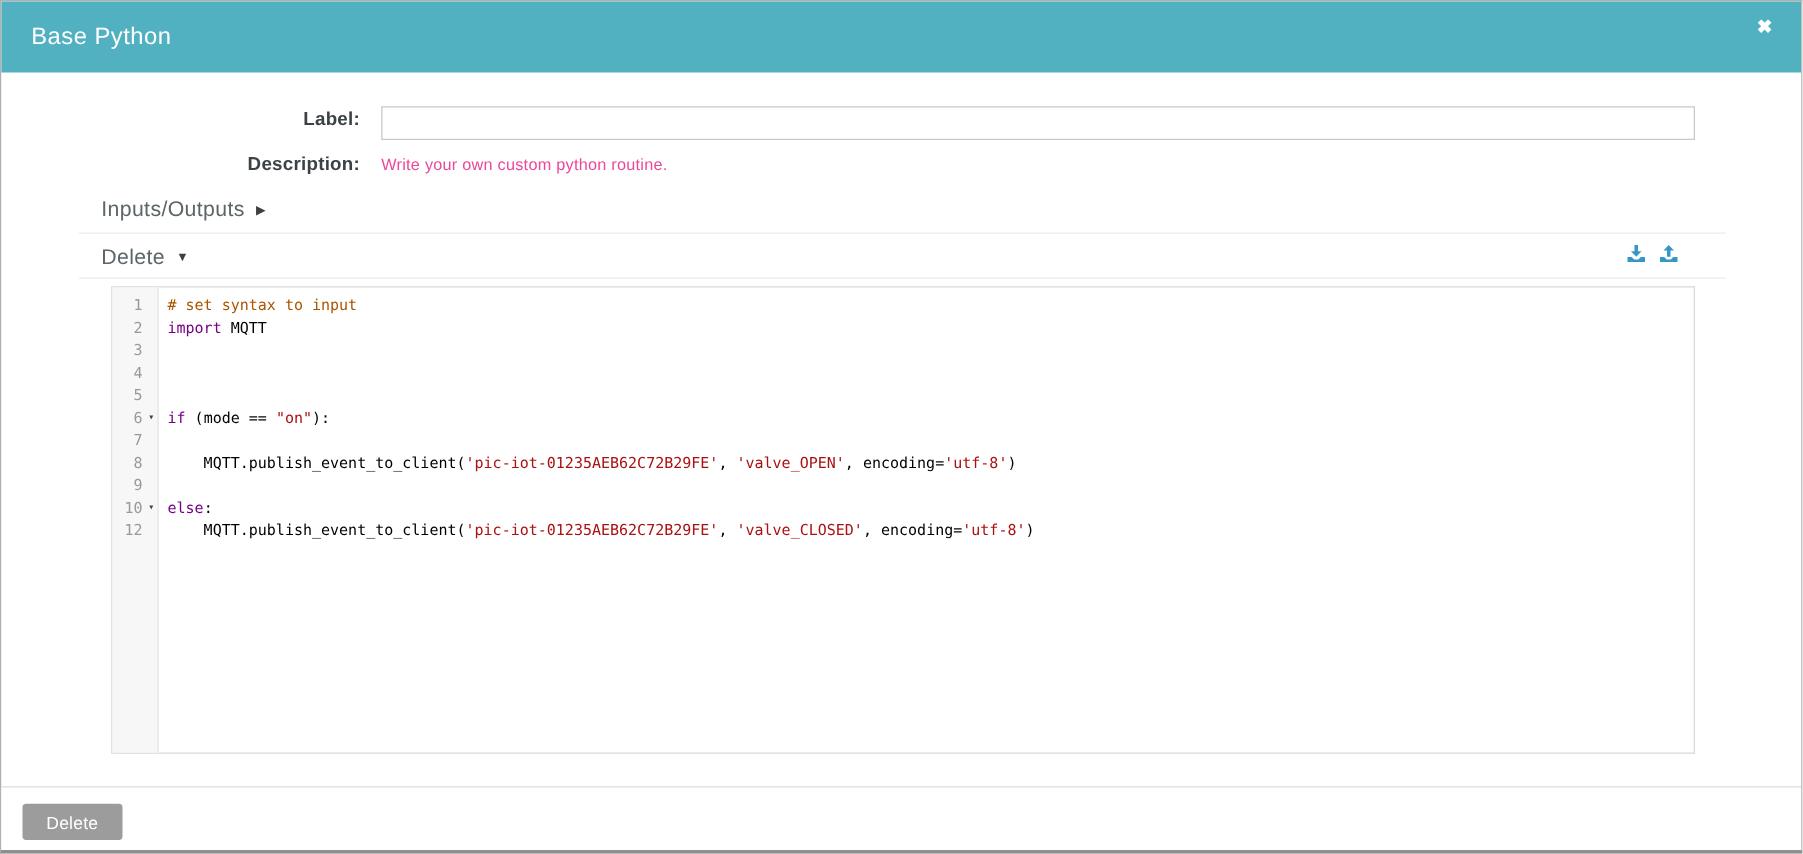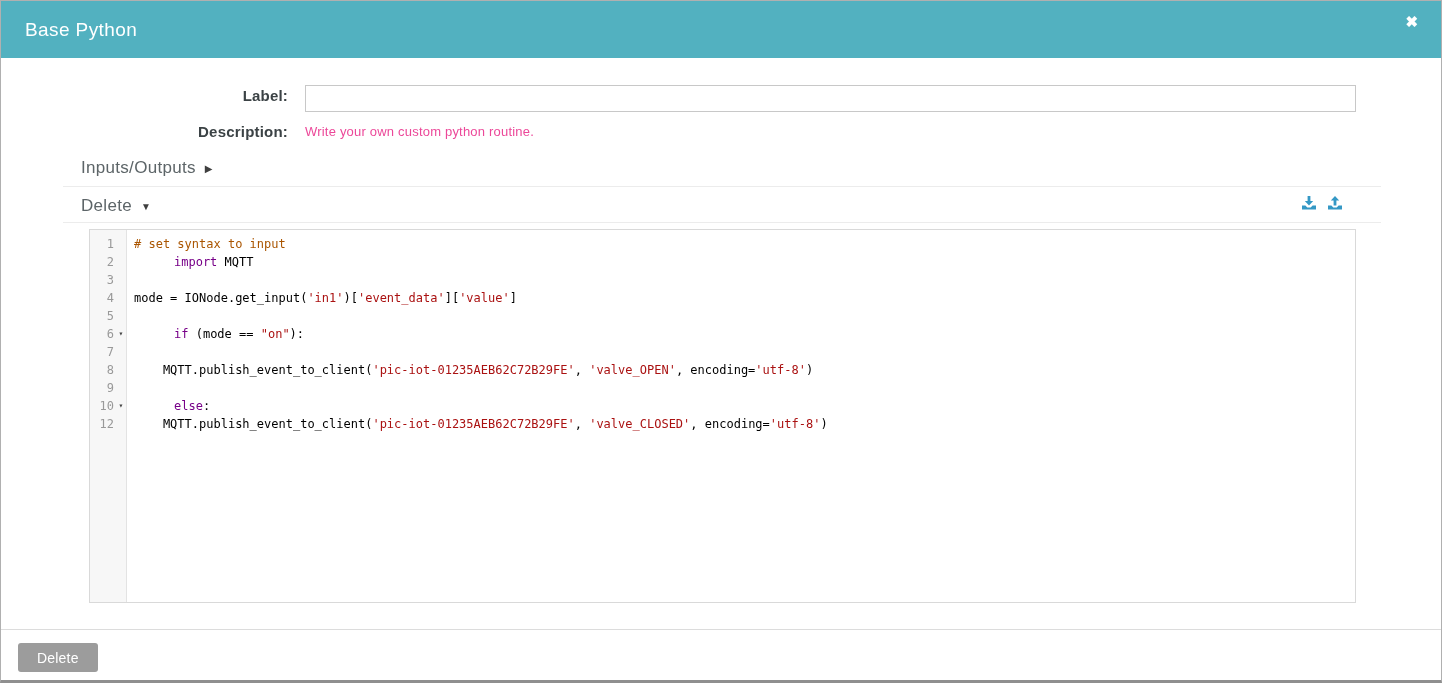--- a/index.html
+++ b/index.html
@@ -59,21 +59,21 @@
     background:#f7f7f7; border-right:1px solid #e3e3e3;
   }
   .lines { position:absolute; left:0; top:5px; width:100%;
            font-family:"DejaVu Sans Mono", monospace; font-size:12px; }
   .cl { display:flex; height:18px; line-height:18px; align-items:stretch; }
   .ln { width:24px; text-align:right; color:#999999; flex:0 0 24px; }
   .fold { width:14px; flex:0 0 14px; text-align:center; font-size:8px; color:#444;
           line-height:18px; cursor:pointer; }
   .code { white-space:pre; padding-left:6px; color:#000; }
   .tok-c { color:#aa5500; }
-  .tok-k { color:#770088;margin-left:40px; }
+  .tok-k { color:#770088; }
   .tok-s { color:#aa1111; }
   .tok-p { color:#000000; }
 
   
   .footer {
     position:absolute; left:0; top:628px; width:100%; height:55px;
     border-top:1px solid #dcdcdc; background:#ffffff;
     display:flex; align-items:flex-start; justify-content:space-between;
     padding:13px 23px 0 17px;
   }
@@ -142,21 +142,20 @@
           <span class="code"><span class="tok-k">import</span><span class="tok-p"> MQTT</span></span>
         </div>
         <div class="cl">
           <span class="ln">3</span>
           <span class="fold"></span>
           <span class="code"></span>
         </div>
         <div class="cl">
           <span class="ln">4</span>
           <span class="fold"></span>
-          <span class="code"><span class="tok-p">mode = IONode.get_input(</span><span class="tok-s">'in1'</span><span class="tok-p">)[</span><span class="tok-s">'event_data'</span><span class="tok-p">][</span><span class="tok-s">'value'</span><span class="tok-p">]</span></span>
         </div>
         <div class="cl">
           <span class="ln">5</span>
           <span class="fold"></span>
           <span class="code"></span>
         </div>
         <div class="cl">
           <span class="ln">6</span>
           <span class="fold">▾</span>
           <span class="code"><span class="tok-k">if</span><span class="tok-p"> (mode == </span><span class="tok-s">"on"</span><span class="tok-p">):</span></span>

